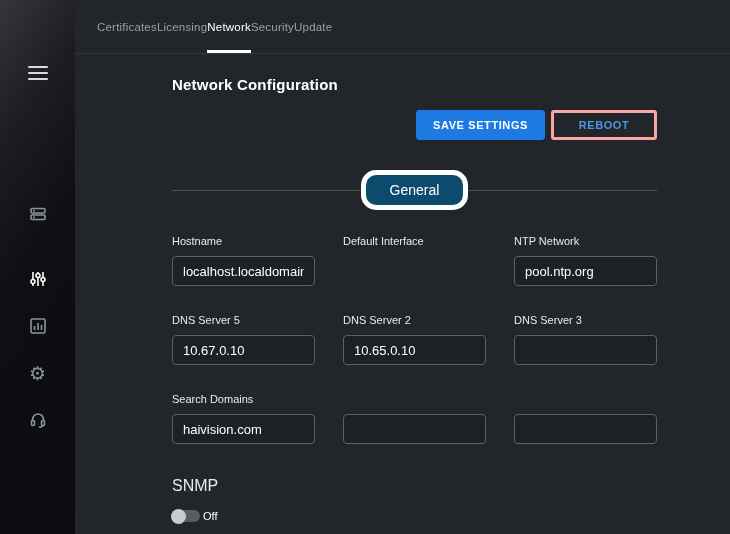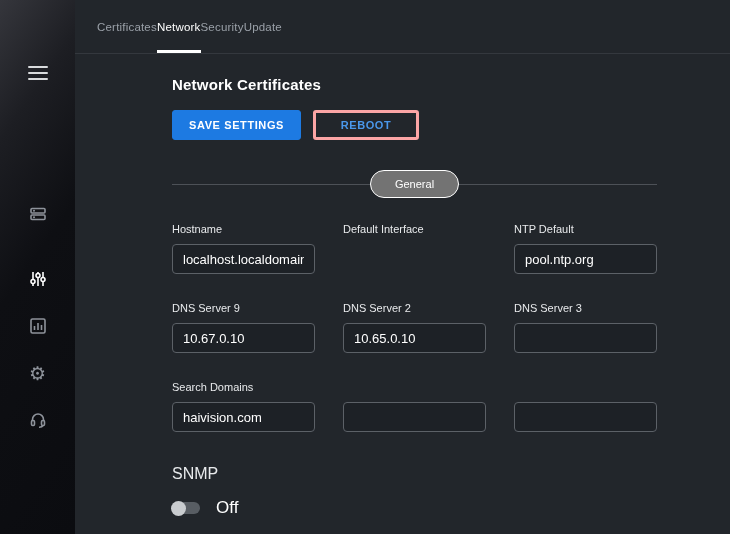--- a/index.html
+++ b/index.html
@@ -47,37 +47,37 @@
   .tab.active::after {
     content:""; position:absolute; left:0; right:0; bottom:0;
     height:3px; background:#ffffff;
   }
 
   .content { padding:22px 0 0 97px; width:582px; }
   .inner { width:485px; }
 
   .page-title { font-size:15px; font-weight:bold; letter-spacing:0.2px; }
 
-  .btn-row { display:flex; gap:12px; margin-top:17px; }
+  .btn-row { display:flex; justify-content:flex-end; gap:6px; margin-top:17px; }
   .btn {
     height:30px; min-width:106px; padding:0 16px;
     font-size:11px; font-weight:bold; letter-spacing:0.6px;
     border-radius:3px; cursor:pointer;
     font-family:"Liberation Sans", sans-serif;
     display:flex; align-items:center; justify-content:center;
   }
   .btn-primary { background:#1d7ae2; color:#fff; border:1px solid #1d7ae2; }
   .btn-outline { background:transparent; color:#4a97ea; border:3px solid #fca5a5; }
 
   .section-divider { display:flex; align-items:center; margin-top:30px; }
   .rule { flex:1; height:1px; background:#4d5157; }
   .section-pill {
-    border:1px solid #ffffff; border-radius:15px;
-    padding:7px 24px; font-size:11px; color:#fff;
-    background:#737373; white-space:nowrap; cursor:pointer;
+    border:5px solid #ffffff; border-radius:15px;
+    padding:7px 24px; font-size:14px; color:#fff;
+    background:#0c4a6e; white-space:nowrap; cursor:pointer;
   }
 
   .form-grid {
     display:grid; grid-template-columns:repeat(3,1fr);
     column-gap:24px; row-gap:20px; margin-top:25px;gap:28px;
   }
   .field-label { font-size:11px; color:#e8eaec; min-height:13px; margin-bottom:8px; }
   .field-input, .select {
     width:100%; height:30px;
     background:#1d2126; border:1px solid #5c6167; border-radius:4px;
@@ -95,21 +95,21 @@
   .snmp-label { font-size:16px; color:#e8eaec; }
   .snmp-row { display:flex; align-items:center; margin-top:15px; }
   .toggle {
     width:28px; height:12px; border-radius:7px;
     background:#585d63; position:relative; cursor:pointer;
   }
   .toggle .knob {
     width:15px; height:15px; border-radius:50%;
     background:#c9cccf; position:absolute; left:-1px; top:-1.5px;
   }
-  .toggle-state { font-size:17px; color:#fff; margin-left:16px; }
+  .toggle-state { font-size:11px; color:#fff; margin-left:3px; }
 
   .bottom-divider { margin-top:31px; }
 </style>
 </head>
 <body>
 
 <div class="sidebar">
   <div class="hamburger">
     <div class="bar"></div>
       <div class="bar"></div>
@@ -154,29 +154,30 @@
         <path d="M15 15.5 a4 2.5 0 0 1 -4 1.7"></path>
       </svg>
     </div>
   </div>
 </div>
 
 <div class="main">
 
   <div class="tabbar">
     <div class="tab">Certificates</div>
+    <div class="tab">Licensing</div>
     <div class="tab active">Network</div>
     <div class="tab">Security</div>
     <div class="tab">Update</div>
   </div>
 
   <div class="content">
     <div class="inner">
 
-      <h1 class="page-title">Network Certificates</h1>
+      <h1 class="page-title">Network Configuration</h1>
 
       <div class="btn-row">
         <button class="btn btn-primary">SAVE SETTINGS</button>
         <button class="btn btn-outline">REBOOT</button>
       </div>
 
       <div class="section-divider">
         <div class="rule"></div>
         <div class="section-pill">General</div>
         <div class="rule"></div>
@@ -187,26 +188,26 @@
         <div class="field">
           <div class="field-label">Hostname</div>
           <input class="field-input" value="localhost.localdomain" style="">
         </div>
 
         <div class="field">
           <div class="field-label">Default Interface</div>
         </div>
 
         <div class="field">
-          <div class="field-label">NTP Default</div>
+          <div class="field-label">NTP Network</div>
           <input class="field-input" value="pool.ntp.org" style="">
         </div>
 
         <div class="field">
-          <div class="field-label">DNS Server 9</div>
+          <div class="field-label">DNS Server 5</div>
           <input class="field-input" value="10.67.0.10" style="">
         </div>
 
         <div class="field">
           <div class="field-label">DNS Server 2</div>
           <input class="field-input" value="10.65.0.10" style="">
         </div>
 
         <div class="field">
           <div class="field-label">DNS Server 3</div>

